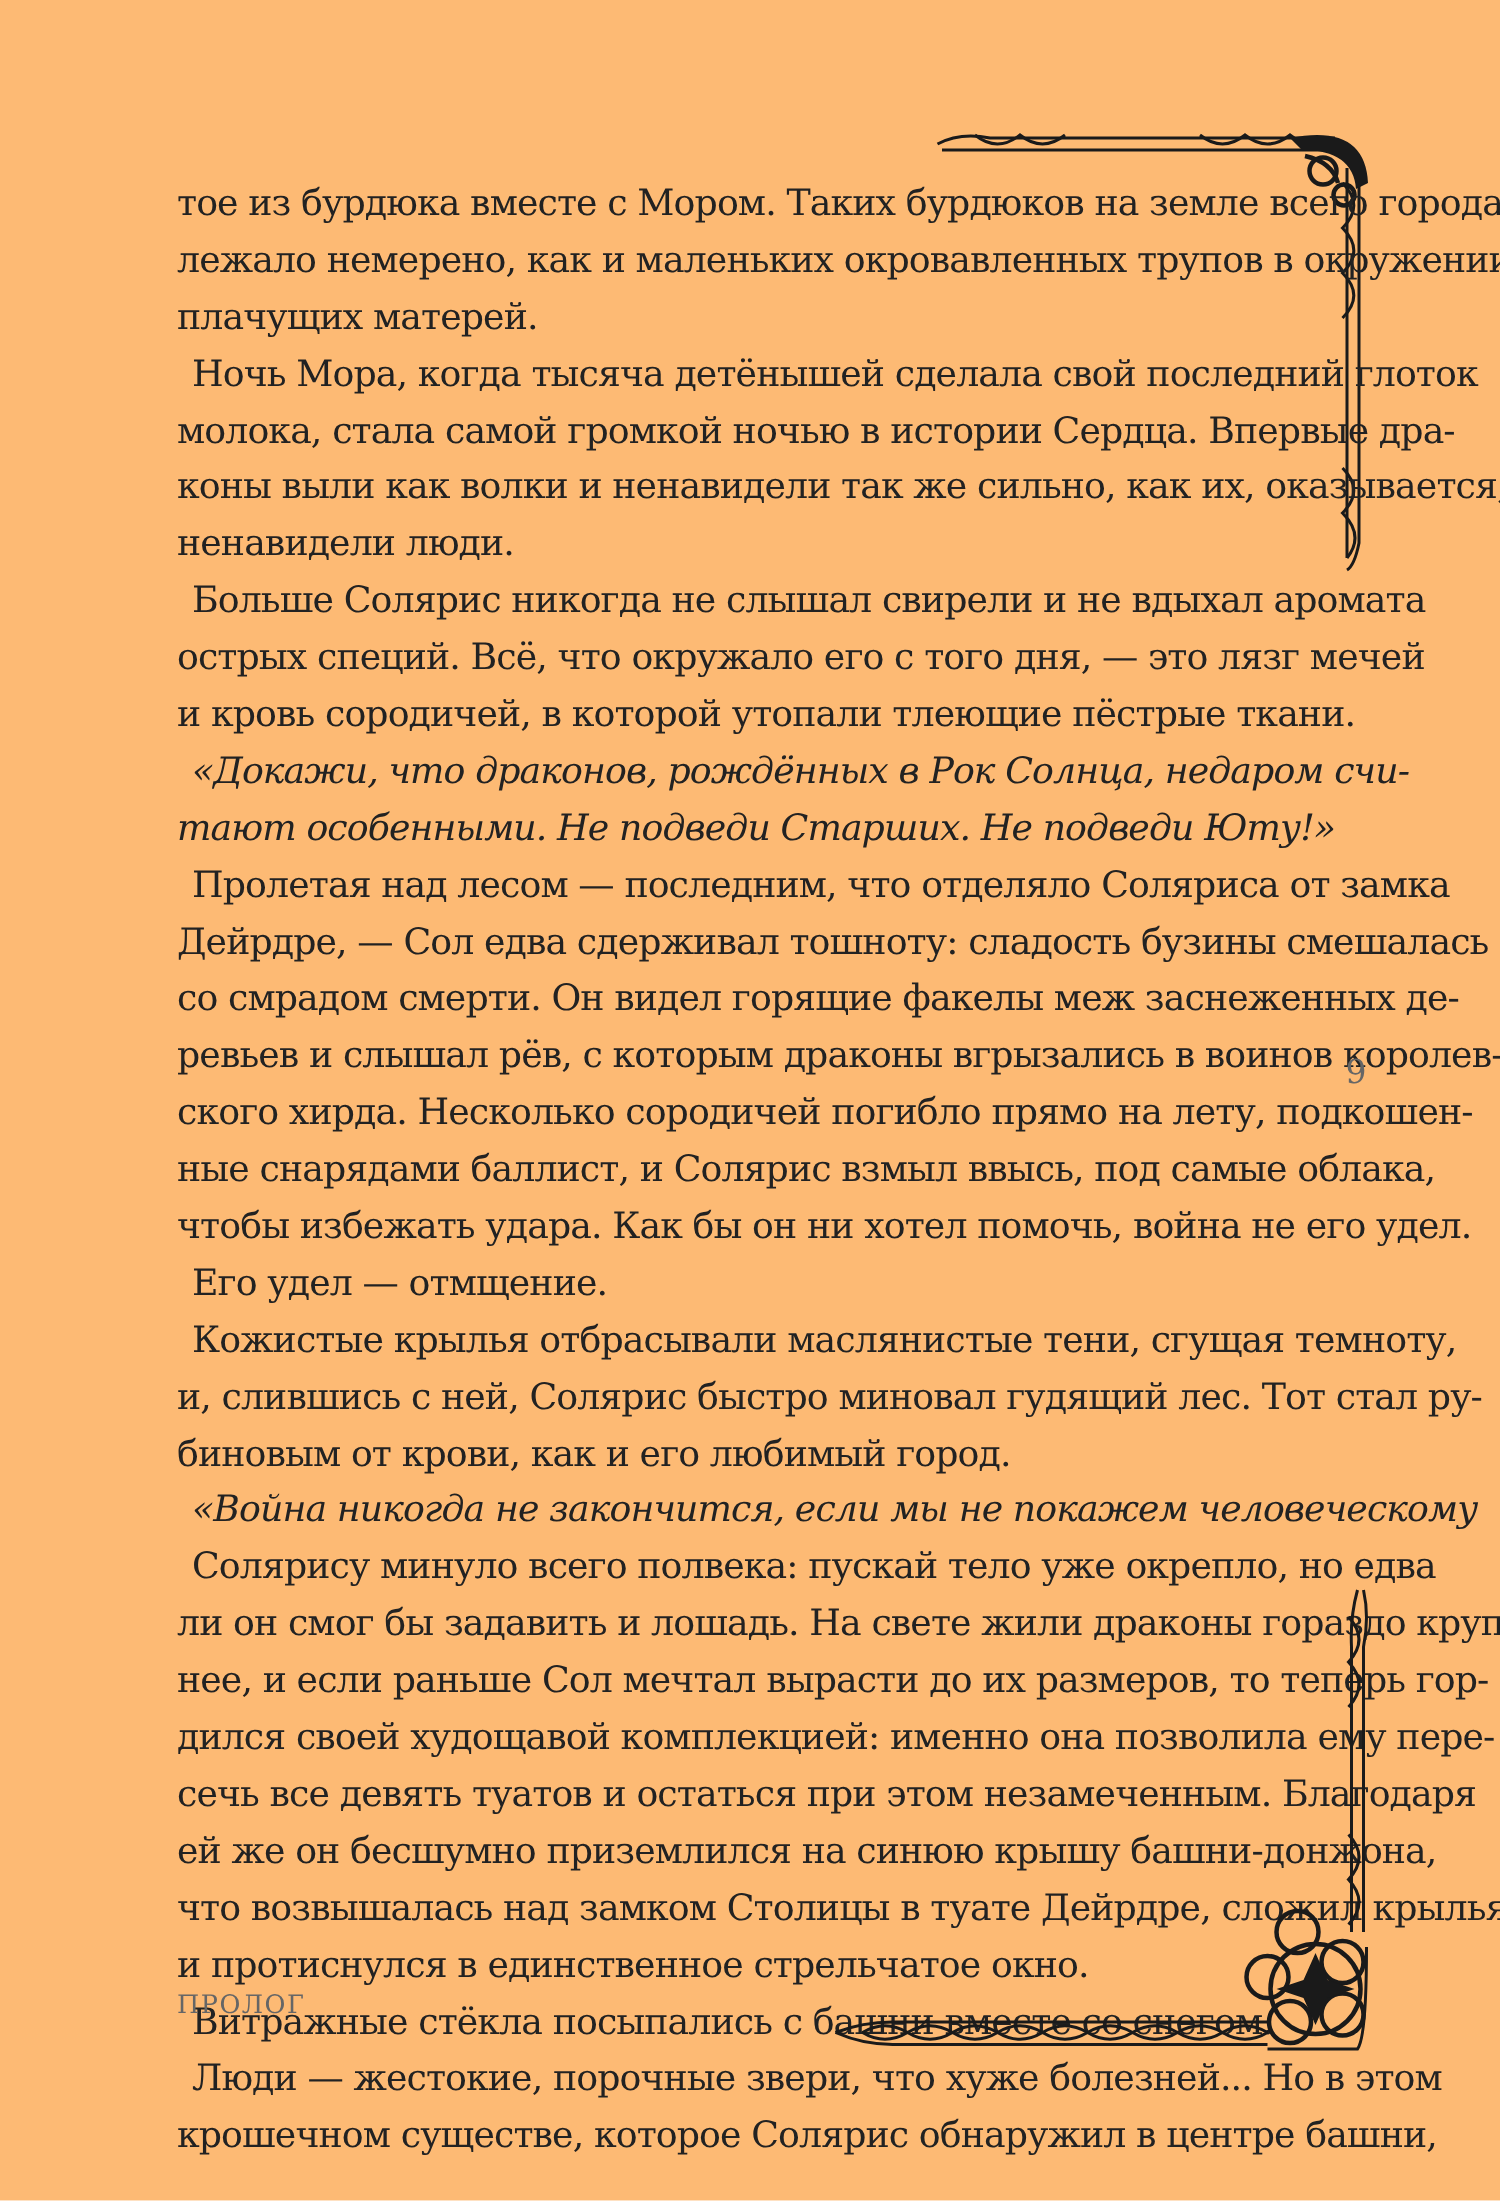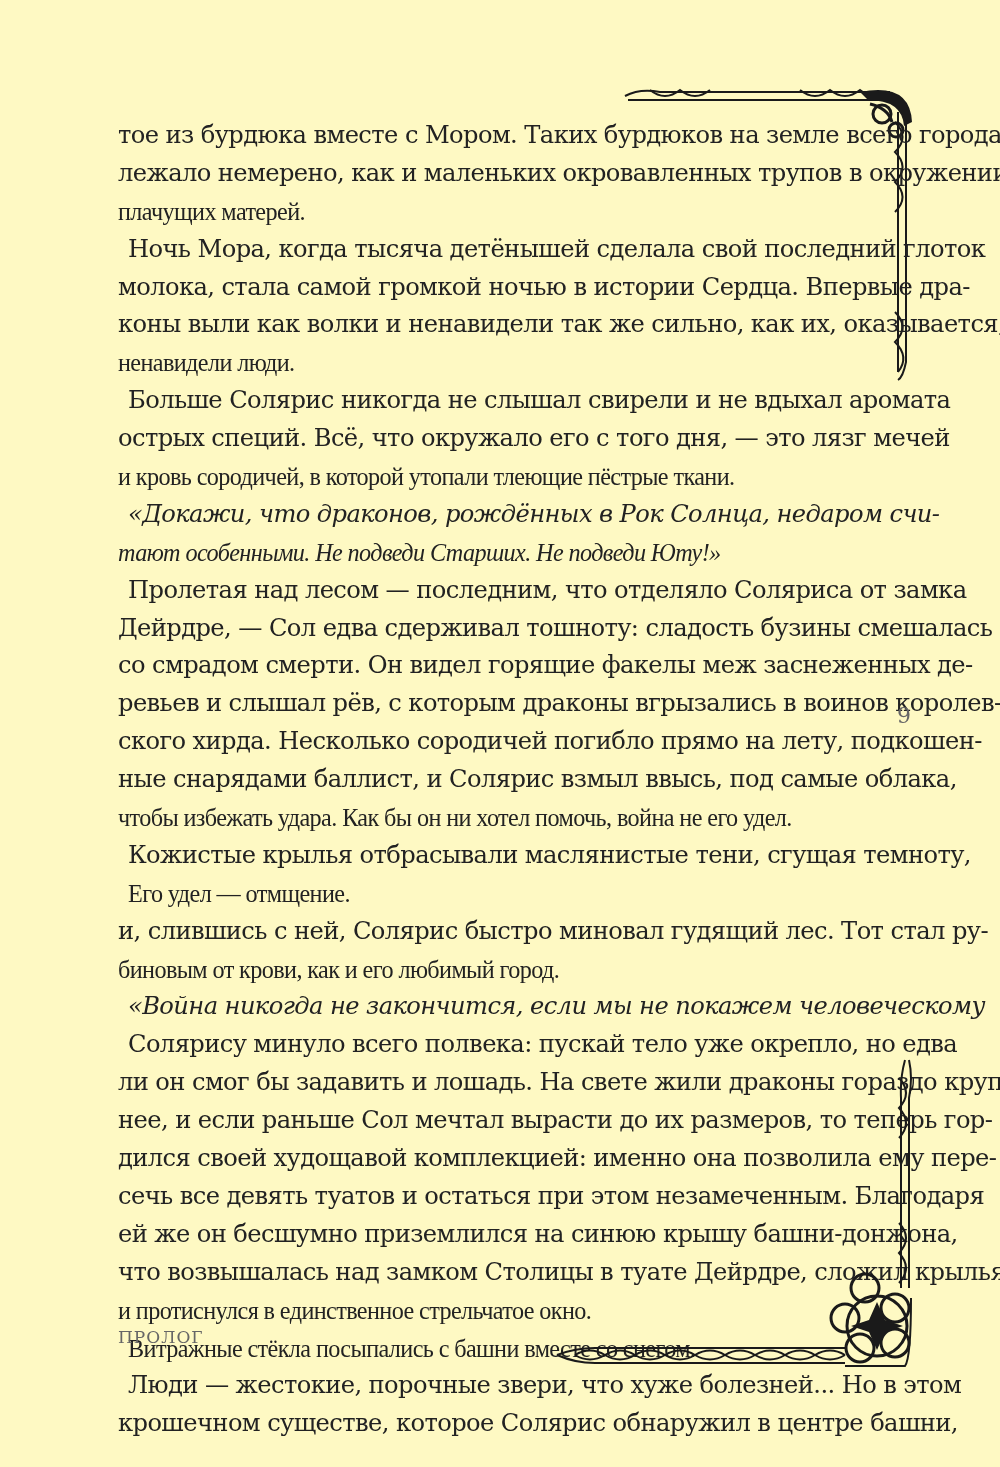--- a/index.html
+++ b/index.html
@@ -1,25 +1,25 @@
 <!DOCTYPE html>
 <html><head>
 <meta charset="utf-8">
 <style>
   html, body { margin: 0; padding: 0; background: #ffffff; }
   body { width: 1000px; height: 1467px; position: relative; overflow: hidden; }
-  .page { position: absolute; left: 0; top: 0; width: 1000px; height: 1467px; background: #fef9c3; }
+  .page { position: absolute; left: 0; top: 0; width: 1000px; height: 1467px; background: #fdba74; }
   .text-block {
     position: absolute; left: 118px; top: 117px; width: 762px;
     font-family: "DejaVu Serif", "Liberation Serif", serif;
     font-size: 24.2px; line-height: 37.9px; color: #222;
     letter-spacing: -0.6px;
   }
   .line { display: block; white-space: nowrap; text-align: justify; text-align-last: justify; height: 37.9px; }
-  .line.last { text-align-last: left; font-family: Liberation Serif, serif; }
+  .line.last { text-align-last: left; }
   .line.indent { padding-left: 10px; }
   .it { font-style: italic; }
   .page-number {
     position: absolute; left: 897px; top: 703px;
     font-family: "DejaVu Serif", serif; font-size: 22px; color: #666;
   }
   .running-footer {
     position: absolute; left: 118px; top: 1327px;
     font-family: "DejaVu Serif", serif; font-size: 17px; color: #666; letter-spacing: 1px; text-align: center;
   }
@@ -64,22 +64,22 @@
     <span class="line last">и кровь сородичей, в которой утопали тлеющие пёстрые ткани.</span>
     <span class="line indent it">«Докажи, что драконов, рождённых в Рок Солнца, недаром счи-</span>
     <span class="line last it">тают особенными. Не подведи Старших. Не подведи Юту!»</span>
     <span class="line indent">Пролетая над лесом — последним, что отделяло Соляриса от замка</span>
     <span class="line">Дейрдре, — Сол едва сдерживал тошноту: сладость бузины смешалась</span>
     <span class="line">со смрадом смерти. Он видел горящие факелы меж заснеженных де-</span>
     <span class="line">ревьев и слышал рёв, с которым драконы вгрызались в воинов королев-</span>
     <span class="line">ского хирда. Несколько сородичей погибло прямо на лету, подкошен-</span>
     <span class="line">ные снарядами баллист, и Солярис взмыл ввысь, под самые облака,</span>
     <span class="line last">чтобы избежать удара. Как бы он ни хотел помочь, война не его удел.</span>
+    <span class="line indent last">Его удел — отмщение.</span>
     <span class="line indent">Кожистые крылья отбрасывали маслянистые тени, сгущая темноту,</span>
-    <span class="line indent last">Его удел — отмщение.</span>
     <span class="line">и, слившись с ней, Солярис быстро миновал гудящий лес. Тот стал ру-</span>
     <span class="line last">биновым от крови, как и его любимый город.</span>
     <span class="line indent it">«Война никогда не закончится, если мы не покажем человеческому</span>
     <span class="line indent">Солярису минуло всего полвека: пускай тело уже окрепло, но едва</span>
     <span class="line">ли он смог бы задавить и лошадь. На свете жили драконы гораздо круп-</span>
     <span class="line">нее, и если раньше Сол мечтал вырасти до их размеров, то теперь гор-</span>
     <span class="line">дился своей худощавой комплекцией: именно она позволила ему пере-</span>
     <span class="line">сечь все девять туатов и остаться при этом незамеченным. Благодаря</span>
     <span class="line">ей же он бесшумно приземлился на синюю крышу башни-донжона,</span>
     <span class="line">что возвышалась над замком Столицы в туате Дейрдре, сложил крылья</span>

